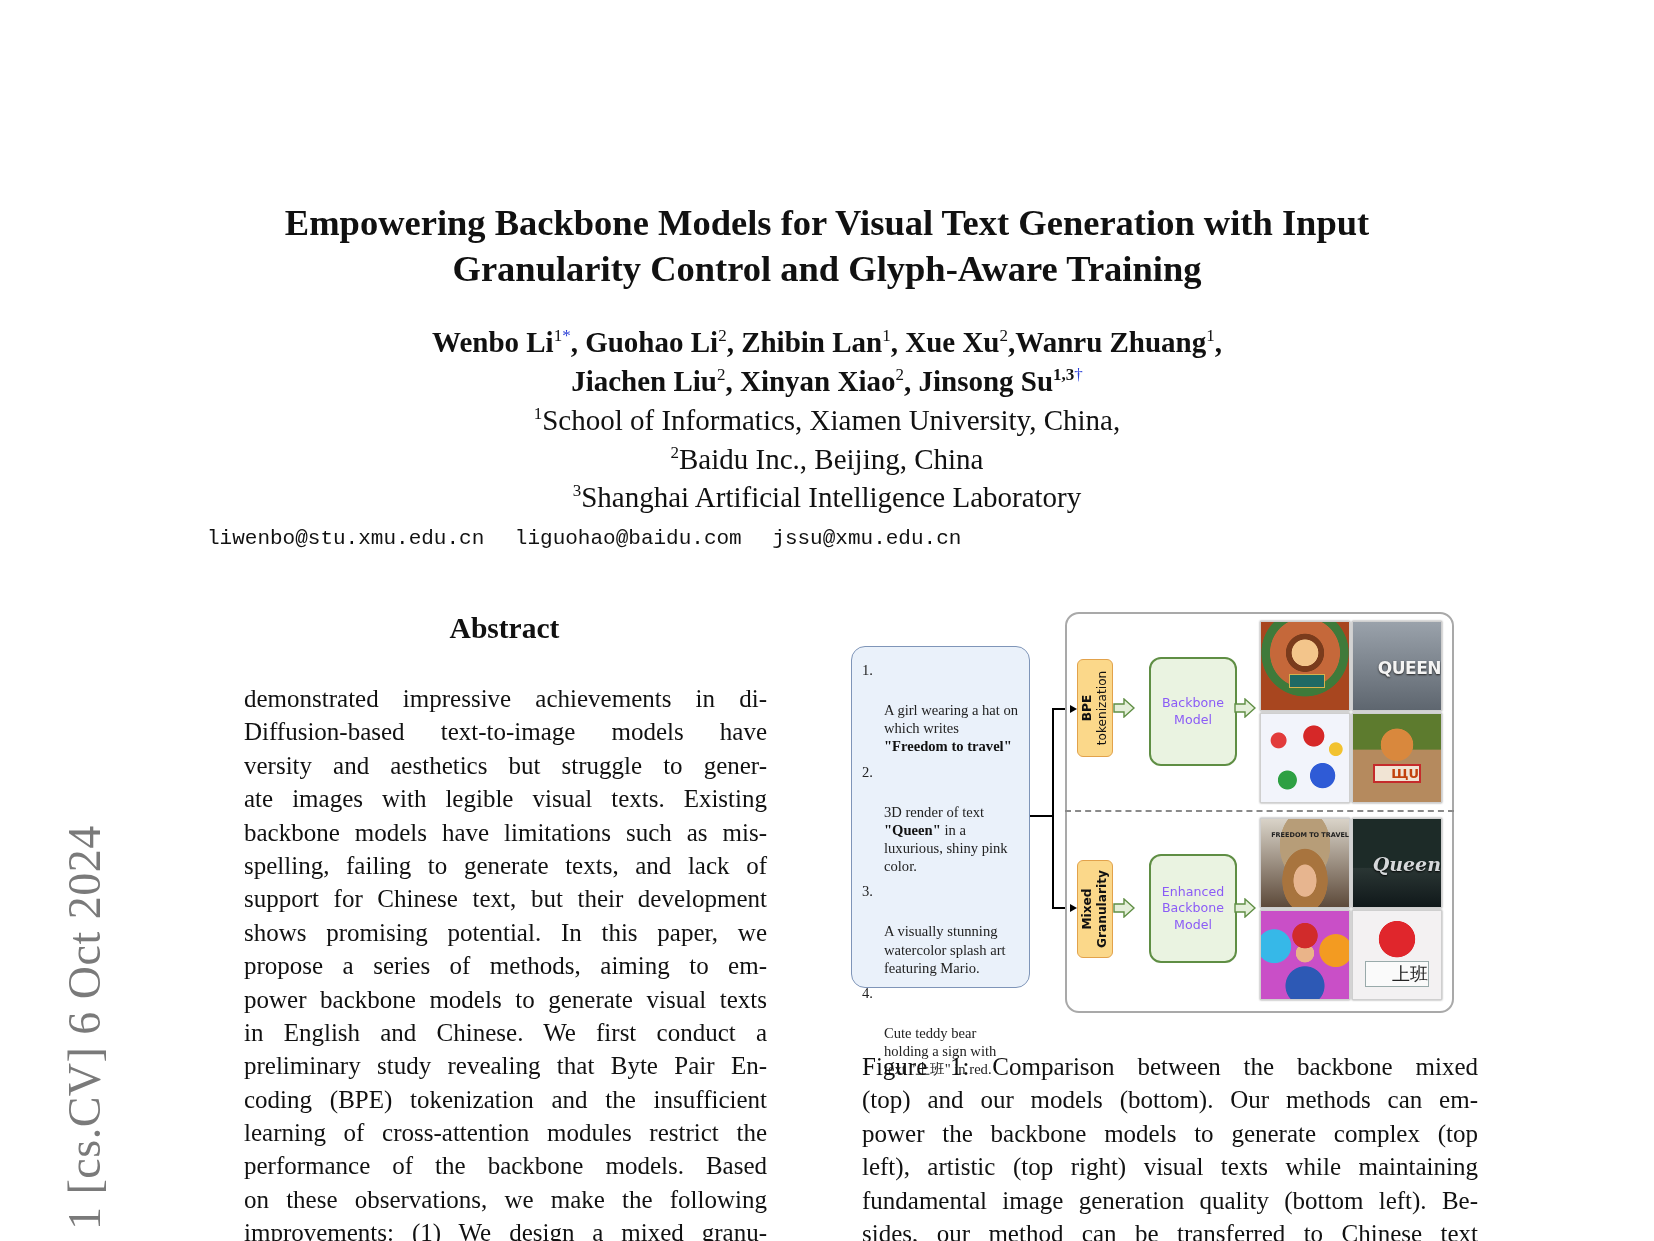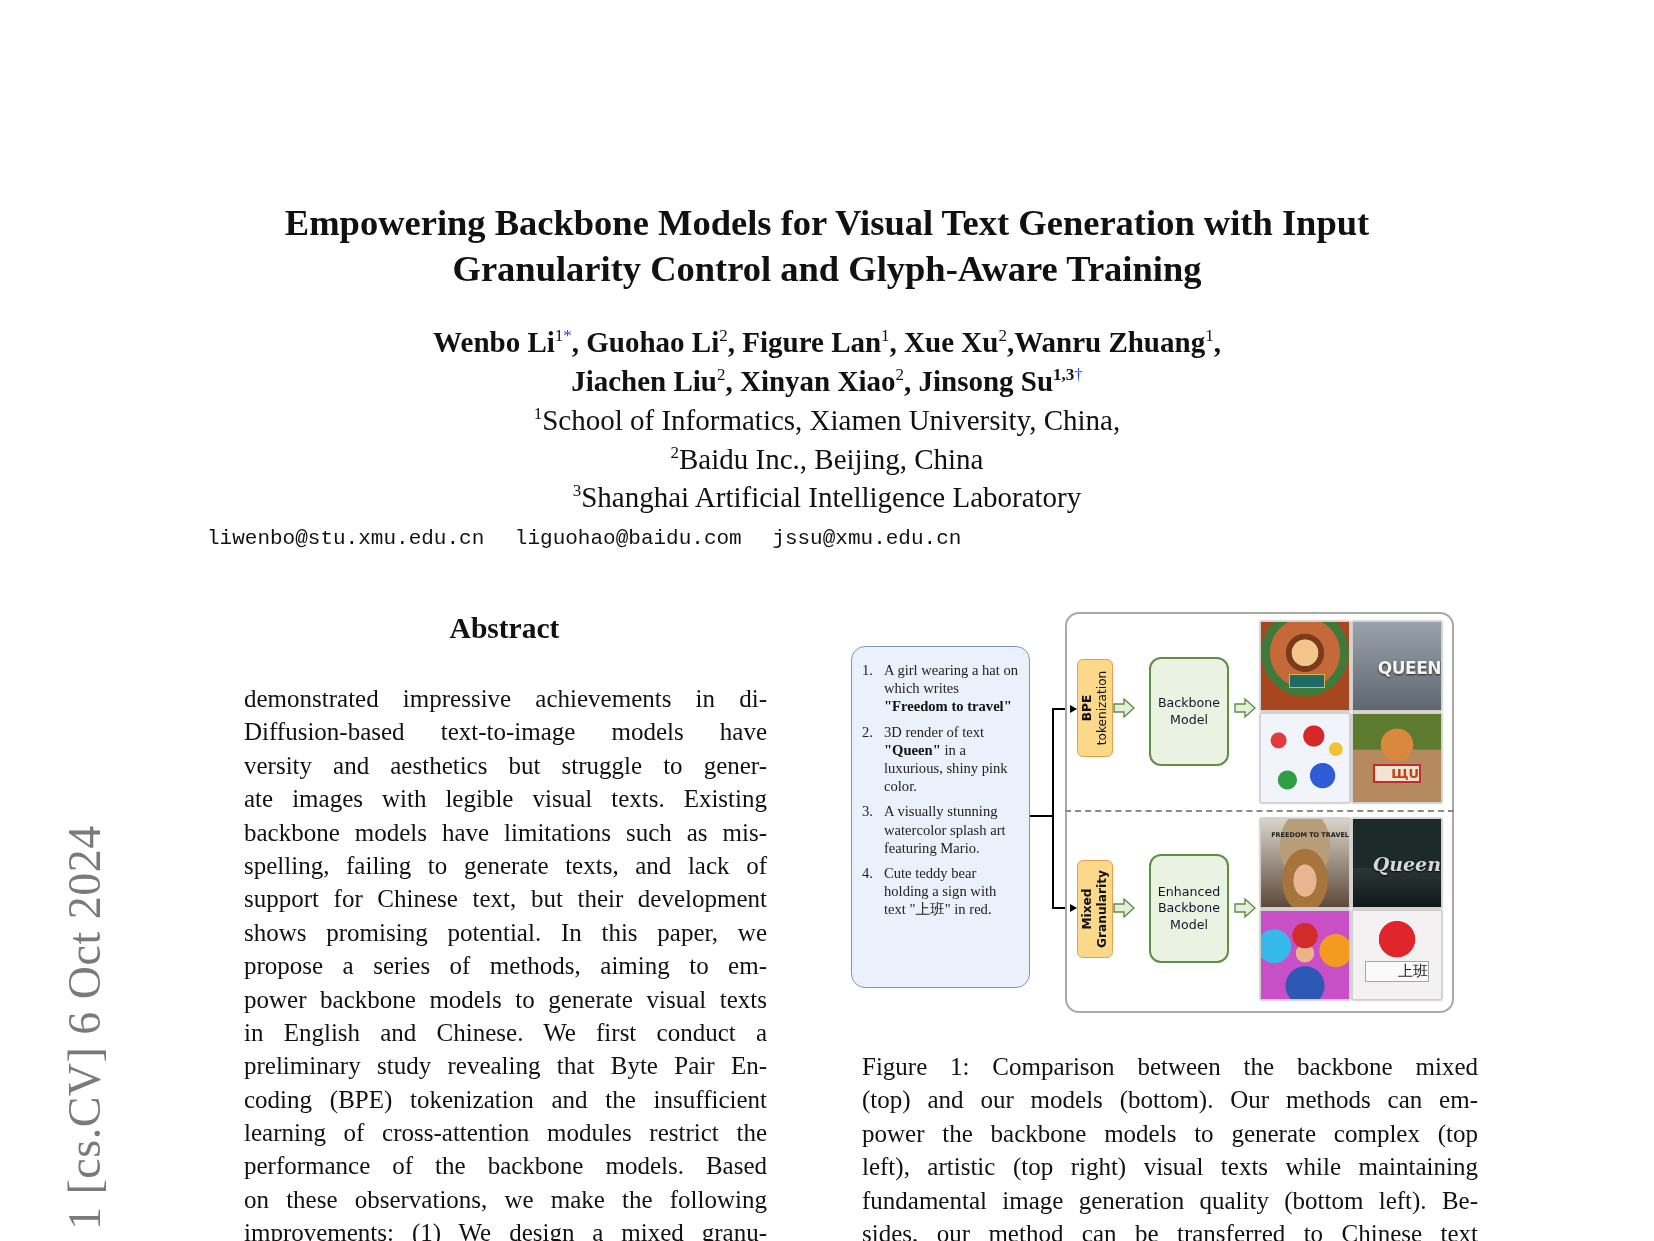--- a/index.html
+++ b/index.html
@@ -48,21 +48,21 @@
   
   .figure { position: absolute; left: 851px; top: 612px; width: 603px; height: 401px; }
   .prompt-box {
     position: absolute; left: 0; top: 34px; width: 179px; height: 342px;
     background: #eaf1fa; border: 1.5px solid #7f95b8; border-radius: 14px; box-sizing: border-box;
     padding: 14px 8px 0 10px;
     font-family: "Liberation Serif", serif; font-size: 14.6px; line-height: 18.2px; color: #222;
   }
   .prompt-item { display: flex; margin-bottom: 7px; }
   .prompt-num { width: 22px; flex: none; }
-  .prompt-text { flex: 1; }
+  .prompt-text { flex: 1; margin-top: 40px; }
   .prompt-text b { color: #111; }
 
   .connector-h { position: absolute; background: #000; height: 2px; }
   .connector-v { position: absolute; background: #000; width: 2px; }
   .arrowhead { position: absolute; width: 0; height: 0; border-top: 4px solid transparent; border-bottom: 4px solid transparent; border-left: 7px solid #000; }
 
   .frame {
     position: absolute; left: 214px; top: 0; width: 389px; height: 401px;
     border: 2.5px solid #a9a9a9; border-radius: 14px; box-sizing: border-box; background: #fff;
   }
@@ -72,23 +72,23 @@
     position: absolute; width: 36px; background: #fbd88a; border: 1.5px solid #e2a24b; border-radius: 6px; box-sizing: border-box;
     display: flex; align-items: center; justify-content: center;
   }
   .token-box .vlabel {
     transform: rotate(-90deg); white-space: nowrap; text-align: center;
     font-family: "DejaVu Sans", sans-serif; font-size: 12.2px; line-height: 15px; color: #111;
   }
   .token-box .vlabel b { font-weight: bold; }
 
   .model-box {
-    position: absolute; width: 80px; background: #eaf3e1; border: 2px solid #5f8e44; border-radius: 12px; box-sizing: border-box;
+    position: absolute; width: 88px; background: #eaf3e1; border: 2px solid #5f8e44; border-radius: 12px; box-sizing: border-box;
     display: flex; align-items: center; justify-content: center; text-align: center;
-    font-family: "DejaVu Sans", sans-serif; font-size: 12.6px; line-height: 16.5px; color: #0f172a;
+    font-family: "DejaVu Sans", sans-serif; font-size: 12.6px; line-height: 16.5px; color: #8b5cf6;
   }
 
   .block-arrow { position: absolute; width: 22px; height: 20px; }
 
   .tile {
     position: absolute; width: 90px; height: 90px; box-sizing: border-box;
     border: 1px solid #cfcfcf; box-shadow: 0 0 2px rgba(0,0,0,0.45); overflow: hidden;
     font-family: "DejaVu Sans", sans-serif;
   }
   .tile .cap { position: absolute; left: 0; right: 0; text-align: right; font-weight: bold; }
@@ -106,21 +106,21 @@
 
 <div class="title">
   <div>Empowering Backbone Models for Visual Text Generation with Input</div>
   <div>Granularity Control and Glyph-Aware Training</div>
 </div>
 
 <div class="authors">
   <div>
     <span>Wenbo Li</span><sup>1</sup><sup class="mark">*</sup>,
     <span>Guohao Li</span><sup>2</sup>,
-    <span>Figure Lan</span><sup>1</sup>,
+    <span>Zhibin Lan</span><sup>1</sup>,
     <span>Xue Xu</span><sup>2</sup>,<span>Wanru Zhuang</span><sup>1</sup>,
   </div>
   <div>
     <span>Jiachen Liu</span><sup>2</sup>,
     <span>Xinyan Xiao</span><sup>2</sup>,
     <span>Jinsong Su</span><sup class="b">1,3</sup><sup class="mark">†</sup>
   </div>
 </div>
 
 <div class="affils">
@@ -239,21 +239,21 @@
   </svg>
 
   <div class="tile" style="left:409px; top:206px; background: radial-gradient(ellipse at 50% 70%, #e7b58f 0 18%, #a8743e 19% 36%, transparent 37%), radial-gradient(ellipse at 50% 30%, #b79d78 0 40%, transparent 41%), linear-gradient(180deg, #d9d3c8, #5d4a3a);">
     <div class="cap" style="top:12px; font-size:6.5px; color:#222;">FREEDOM TO TRAVEL</div>
   </div>
   <div class="tile" style="left:501px; top:206px; background: linear-gradient(180deg, #1d2b28 0 55%, #2a3634 56%, #10181a);">
     <div class="cap" style="top:34px; font-family:'DejaVu Serif', serif; font-style:italic; font-size:19px; color:#d5d8da; text-shadow:0 1px 2px #000;">Queen</div>
   </div>
   <div class="tile" style="left:409px; top:298px; background: radial-gradient(circle at 50% 28%, #d12b2b 0 16%, transparent 17%), radial-gradient(circle at 50% 48%, #eab489 0 14%, transparent 15%), radial-gradient(circle at 50% 85%, #2d59b5 0 22%, transparent 23%), radial-gradient(circle at 15% 40%, #36b8e8 0 18%, transparent 19%), radial-gradient(circle at 85% 45%, #f39b21 0 18%, transparent 19%), #c94fc7;"></div>
   <div class="tile" style="left:501px; top:298px; background: radial-gradient(circle at 50% 32%, #e0262c 0 24%, transparent 25%), #f3f1f2;">
-    <div class="cap" style="top:50px; left:12px; right:12px; background:#fafafa; border:1px solid #9aa; color:#222; font-size:15px; font-weight:normal;">上班</div>
+    <div class="cap" style="top:50px; left:12px; right:12px; background:#fafafa; border:1px solid #9aa; color:#222; font-size:18px; font-weight:normal;">上班</div>
   </div>
 </div>
 
 <div class="caption">
   <span class="line">Figure 1: Comparison between the backbone mixed</span>
   <span class="line">(top) and our models (bottom). Our methods can em-</span>
   <span class="line">power the backbone models to generate complex (top</span>
   <span class="line">left), artistic (top right) visual texts while maintaining</span>
   <span class="line">fundamental image generation quality (bottom left). Be-</span>
   <span class="line">sides, our method can be transferred to Chinese text</span>

